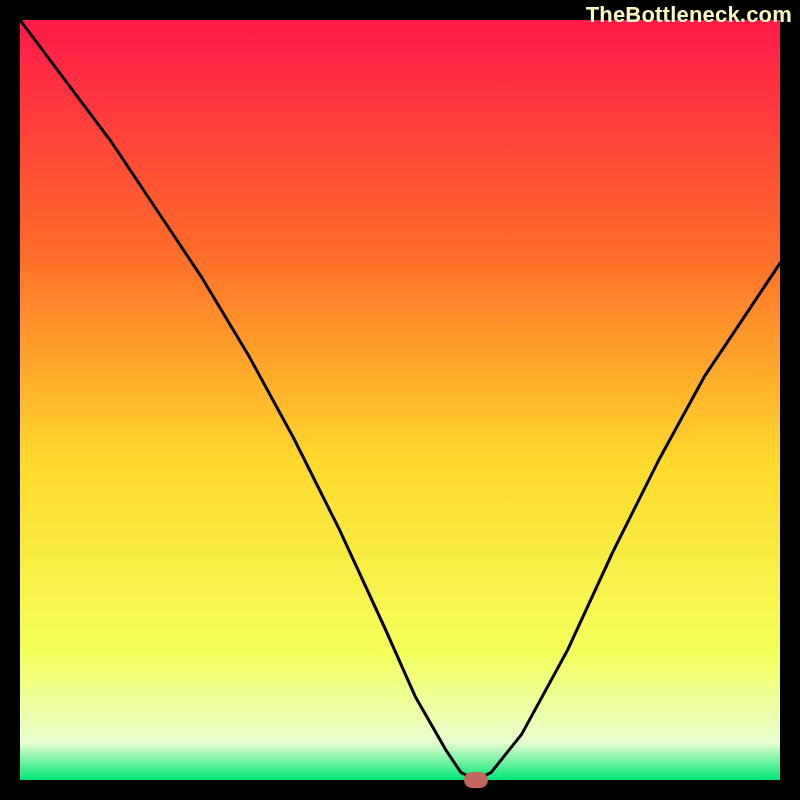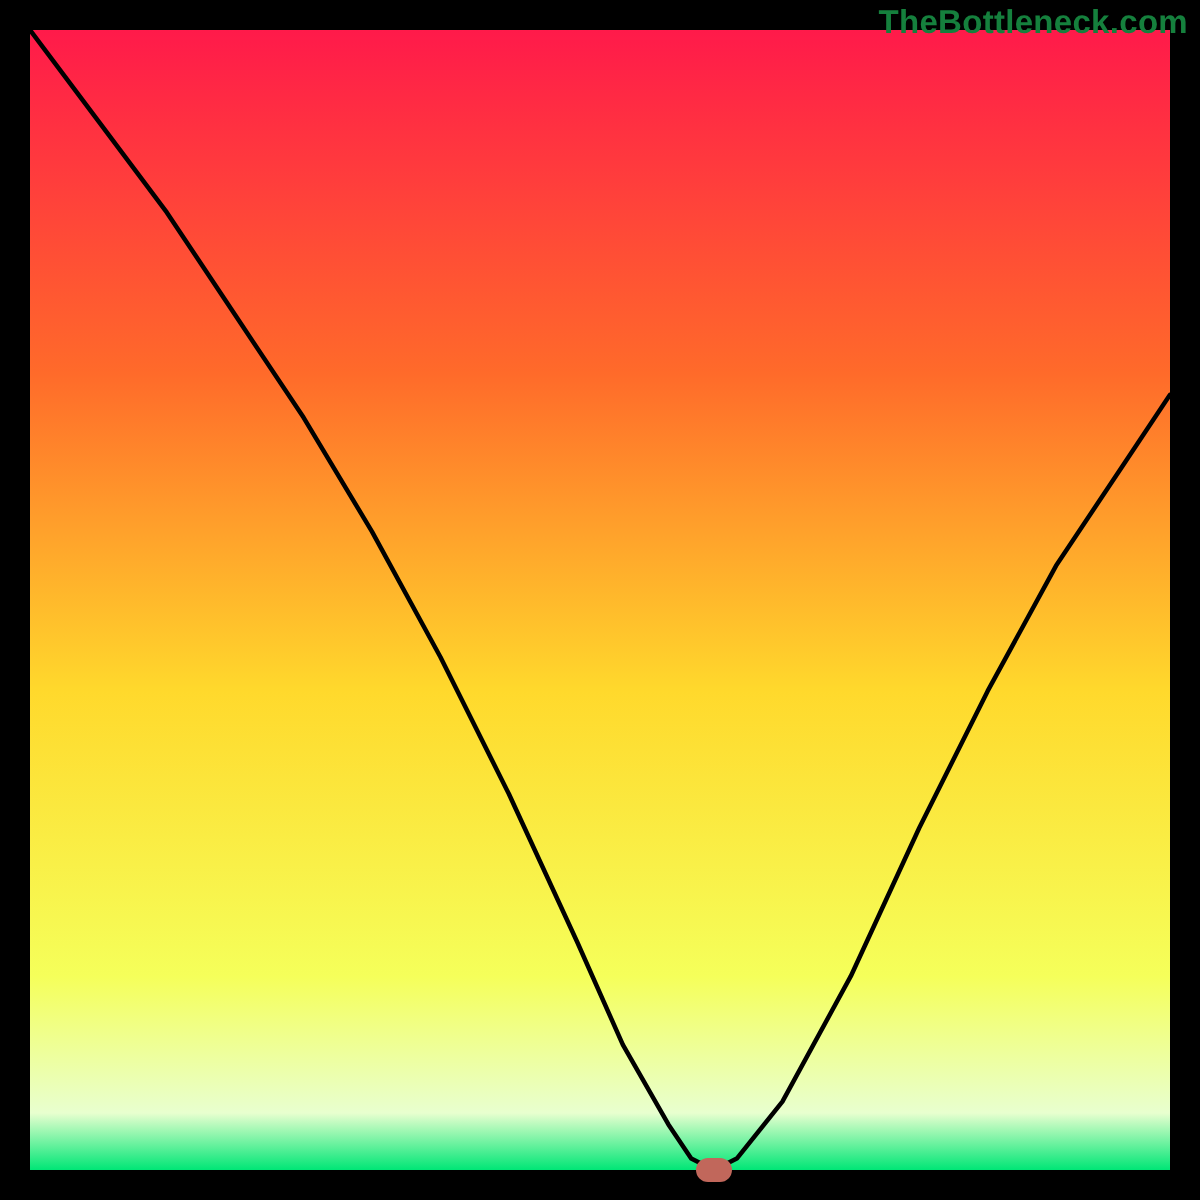--- a/index.html
+++ b/index.html
@@ -16,21 +16,21 @@
     height: 800px;
     background: #000;
   }
   .watermark {
     position: absolute;
     top: 2px;
     right: 8px;
     font-family: Arial, Helvetica, sans-serif;
     font-size: 22px;
     font-weight: bold;
-    color: #15803d;
+    color: #fef9c3;
     letter-spacing: 0.2px;
     z-index: 30;
   }
   .canvas-wrap {
     position: absolute;
     left: 20px;
     top: 20px;
     width: 760px;
     height: 760px;
     background: #000;

